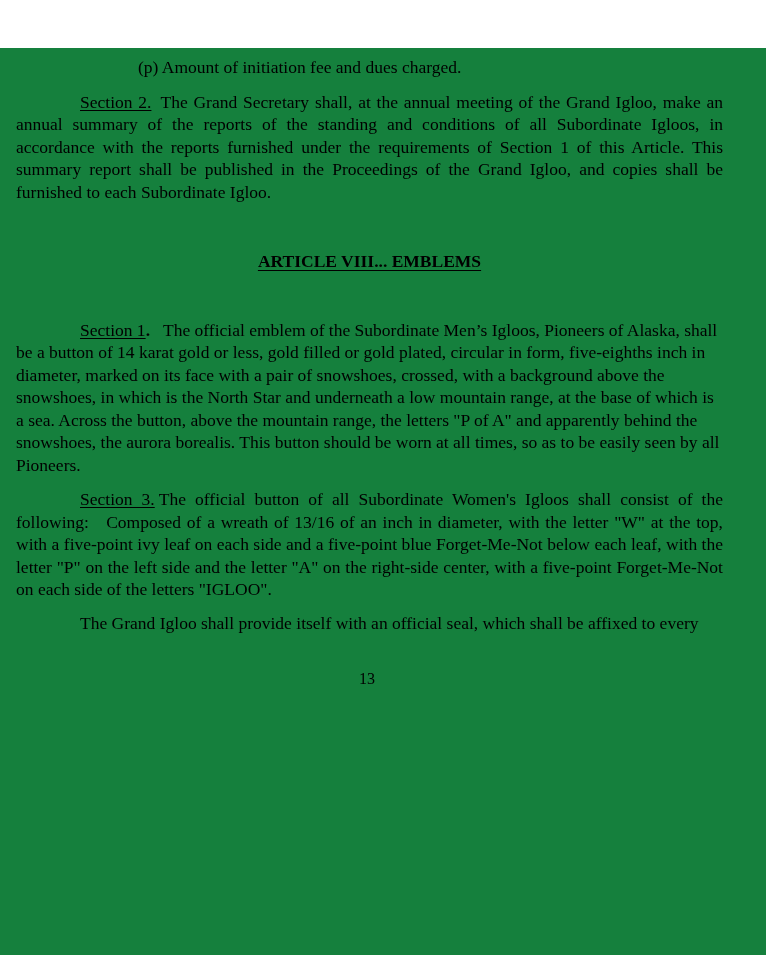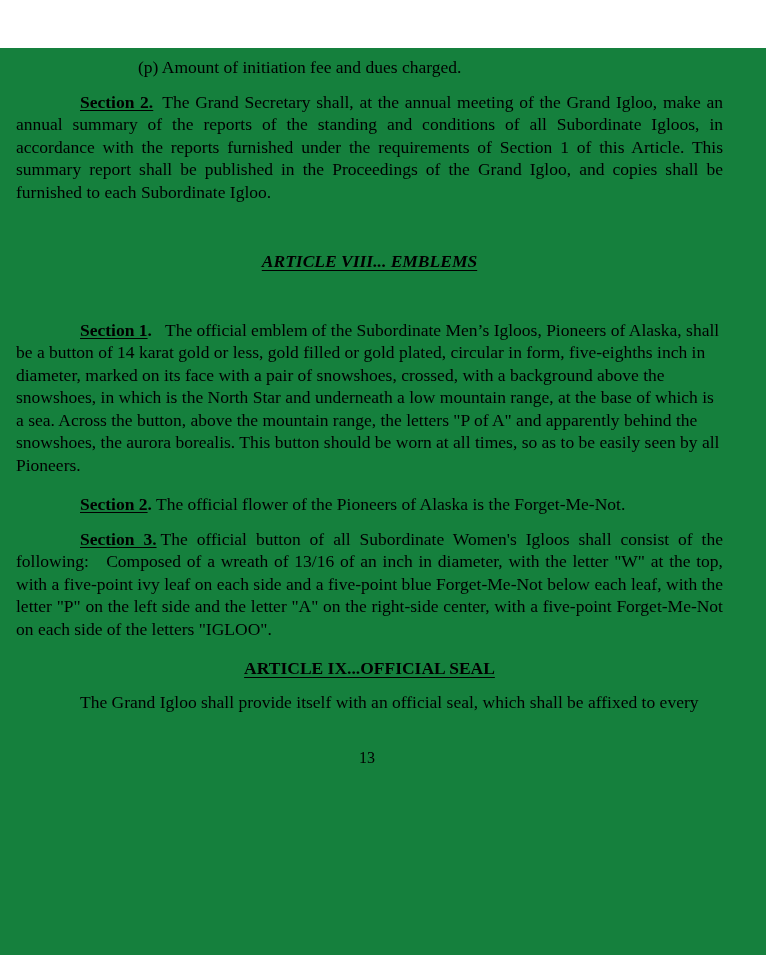--- a/index.html
+++ b/index.html
@@ -20,38 +20,38 @@
     background: #15803d;
     overflow: hidden;
     margin-top: 48px;
   }
   p { margin: 0; }
   .indent { text-indent: 64px; }
   .indent-deep { text-indent: 122px; }
   .justify { text-align: justify; }
   .nowrap { white-space: nowrap; }
   .seclabel {
-    font-weight: bold;
+    font-weight: normal;
     text-decoration: underline;
     text-underline-offset: 2px;
   }
   .secpunct { font-weight: bold; }
   .gap-sm { margin-right: 4px; }
   .gap-md { margin-right: 9px; }
   .gap-lg { margin-right: 13px; }
   .heading { text-align: center; font-weight: bold; }
   .heading .heading-text {
     text-decoration: underline;
     text-underline-offset: 3px;
   }
   .prewrap { white-space: pre-wrap; }
   .mt-pline   { margin-top: 3px; }
   .mt-certify { margin-top: 50px; }
   .mt-sec2    { margin-top: 12px; }
-  .mt-art8    { margin-top: 47px; font-style: italic; }
+  .mt-art8    { margin-top: 47px; }
   .mt-sec1    { margin-top: 46px; }
   .mt-flower  { margin-top: 17px; }
   .mt-sec3    { margin-top: 12px; }
   .mt-sec4    { margin-top: 14px; }
   .mt-art9    { margin-top: 17px; }
   .mt-seal1   { margin-top: 11px; }
   .mt-seal2   { margin-top: 54px; }
   .page-number {
     margin-top: 34px;
     text-align: center;
@@ -66,25 +66,23 @@
 
   <p class="indent-deep mt-pline">(p) Amount of initiation fee and dues charged.</p>
 
 
   <p class="indent justify mt-sec2"><span class="seclabel gap-md">Section 2.</span><span>The Grand Secretary shall, at the annual meeting of the Grand Igloo, make an annual summary of the reports of the standing and conditions of all Subordinate Igloos, in accordance with the reports furnished under the requirements of Section 1 of this Article. This summary report shall be published in the Proceedings of the Grand Igloo, and copies shall be furnished to each Subordinate Igloo.</span></p>
 
   <p class="heading mt-art8"><span class="heading-text">ARTICLE VIII... EMBLEMS</span></p>
 
   <p class="indent mt-sec1"><span class="seclabel">Section 1</span><span class="secpunct gap-lg">.</span><span>The official emblem of the Subordinate Men’s Igloos, Pioneers of Alaska, shall be a button of 14 karat gold or less, gold filled or gold plated, circular in form, five-eighths inch in diameter, marked on its face with a pair of snowshoes, crossed, with a background above the snowshoes, in which is the North Star and underneath a low mountain range, at the base of which is a sea. Across the button, above the mountain range, the letters "P of A" and apparently behind the snowshoes, the aurora borealis. This button should be worn at all times, so as to be easily seen by all Pioneers.</span></p>
 
-  <p class="indent mt-flower"><span class="seclabel">Section 2</span><span class="secpunct gap-sm">.</span><span>The official flower of the Pioneers of Alaska is the Forget-Me-Not.</span></p>
 
   <p class="indent justify mt-sec3"><span class="seclabel gap-sm">Section 3.</span><span class="prewrap">The official button of all Subordinate Women's Igloos shall consist of the following:   Composed of a wreath of 13/16 of an inch in diameter, with the letter "W" at the top, with a five-point ivy leaf on each side and a five-point blue Forget-Me-Not below each leaf, with the letter "P" on the left side and the letter "A" on the right-side center, with a five-point Forget-Me-Not on each side of the letters "IGLOO".</span></p>
 
 
-  <p class="heading mt-art9"><span class="heading-text">ARTICLE IX...OFFICIAL SEAL</span></p>
 
   <p class="indent nowrap mt-seal1">The Grand Igloo shall provide itself with an official seal, which shall be affixed to every</p>
 
 
   <p class="page-number">13</p>
 
 </div>
 
 </body></html>

